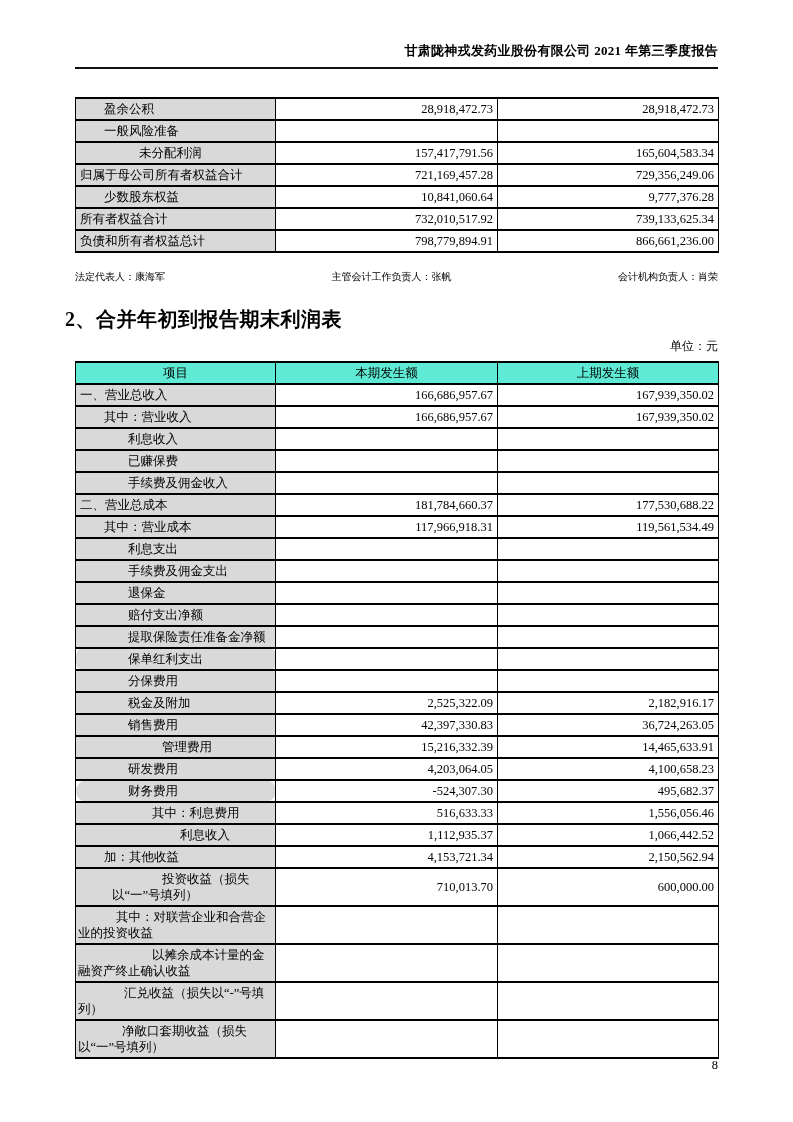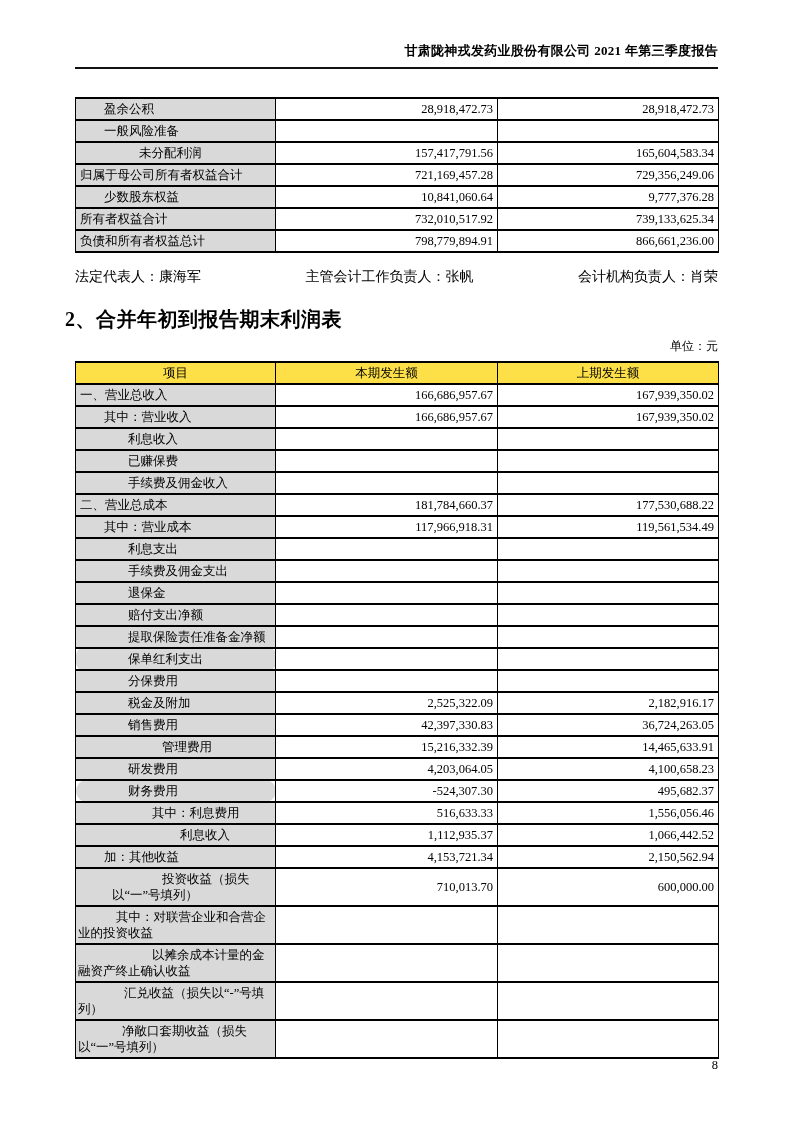--- a/index.html
+++ b/index.html
@@ -25,34 +25,34 @@
     border-collapse: collapse; table-layout: fixed;
     font-size: 12.5px;
   }
   .tbl td, .tbl th {
     border: 1px solid #000;
     border-top-width: 2px; border-bottom-width: 2px;
     vertical-align: middle;
     overflow: hidden;
   }
   .tbl th {
-    background: #fde047; font-weight: normal; text-align: center;
+    background: #5eead4; font-weight: normal; text-align: center;
     height: 22px; padding: 2px; line-height: 16px;
   }
   .tbl td { height: 16px; line-height: 16px; padding: 2px; }
   .tbl td.lbl { background: #d9d9d9; text-align: left; word-break: break-all; }
   .tbl td.val { text-align: right; padding-right: 4px; font-size: 12.5px; }
 
   .equity-table { top: 97px; }
   .income-table { top: 361px; }
 
   .sig-row {
     position: absolute; top: 269px; left: 75px; width: 643px;
     display: flex; justify-content: space-between;
-    font-size: 14px; line-height: 16px;
+    font-size: 10px; line-height: 16px;
   }
 
   .section-title {
     position: absolute; top: 306px; left: 65px;
     font-size: 20px; font-weight: bold; letter-spacing: 0.5px;
   }
 
   .unit-label {
     position: absolute; top: 338px; left: 75px; width: 643px;
     text-align: right; font-size: 12px;

